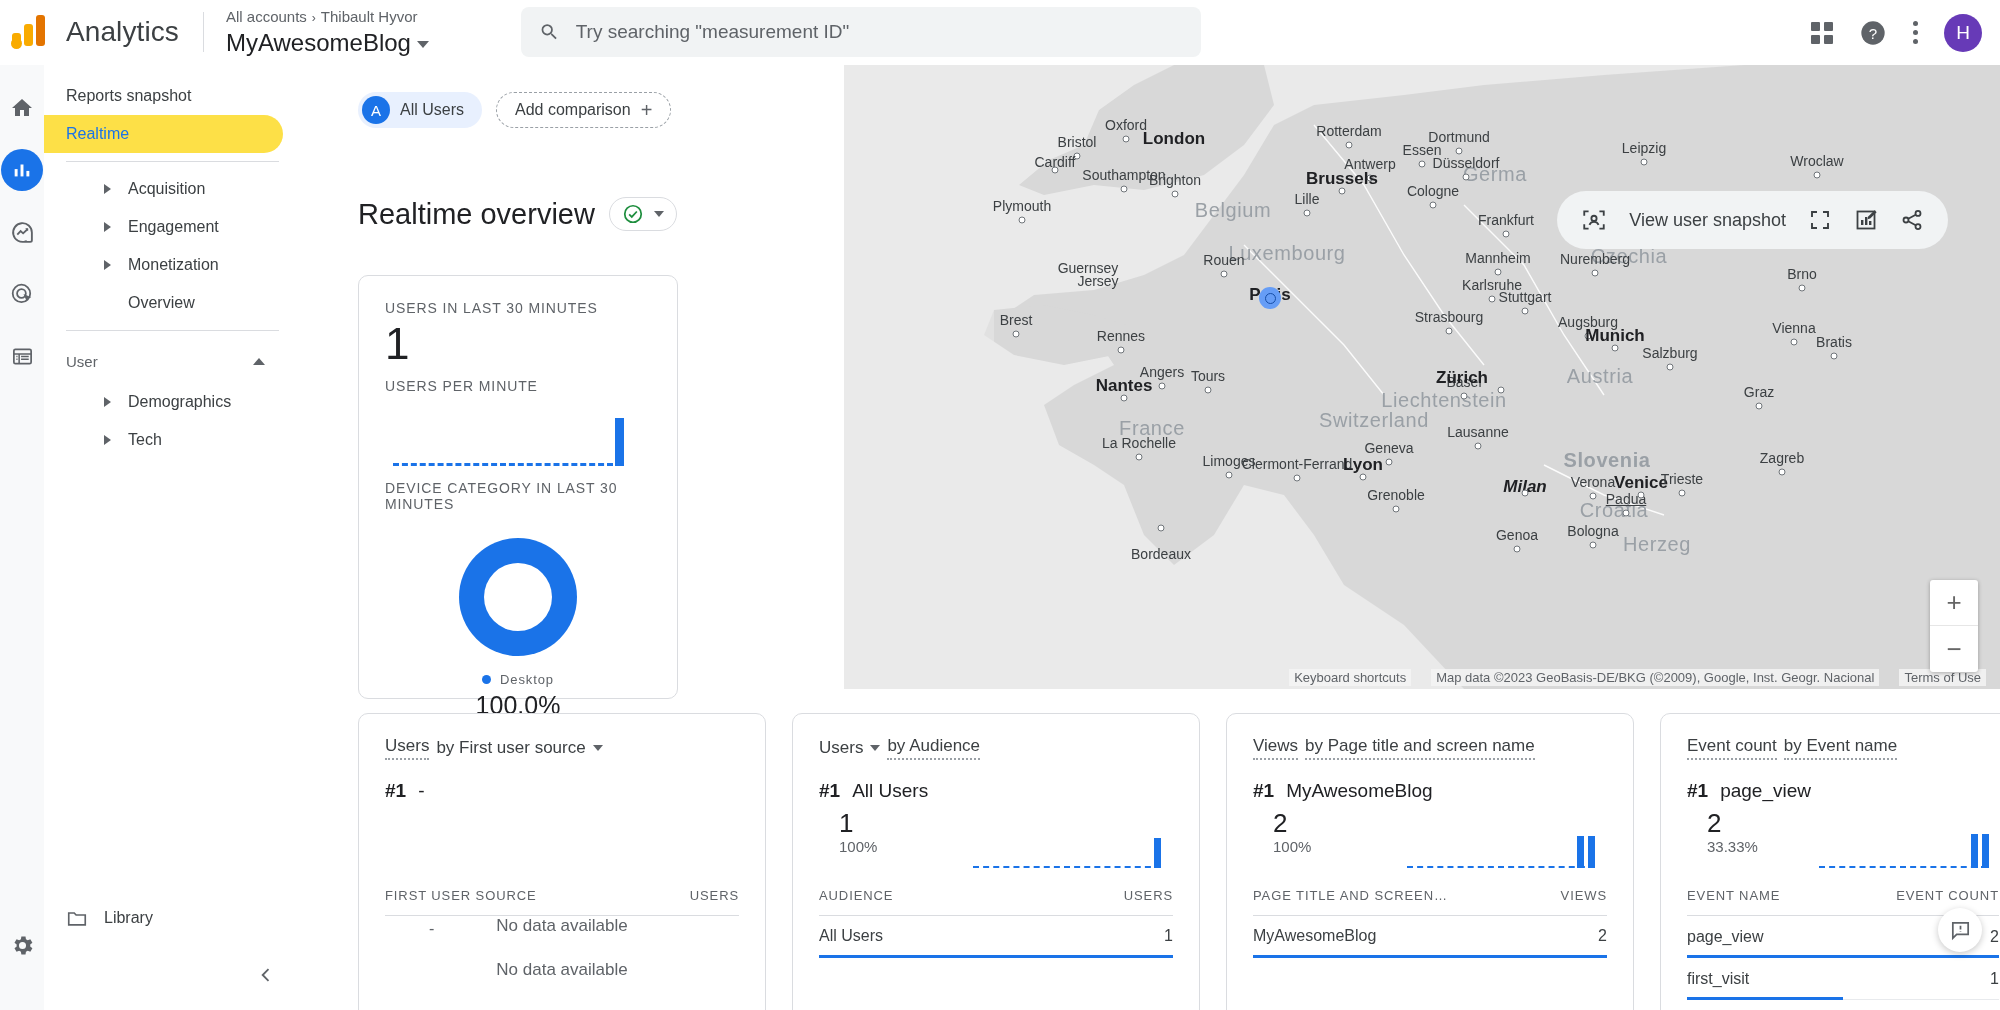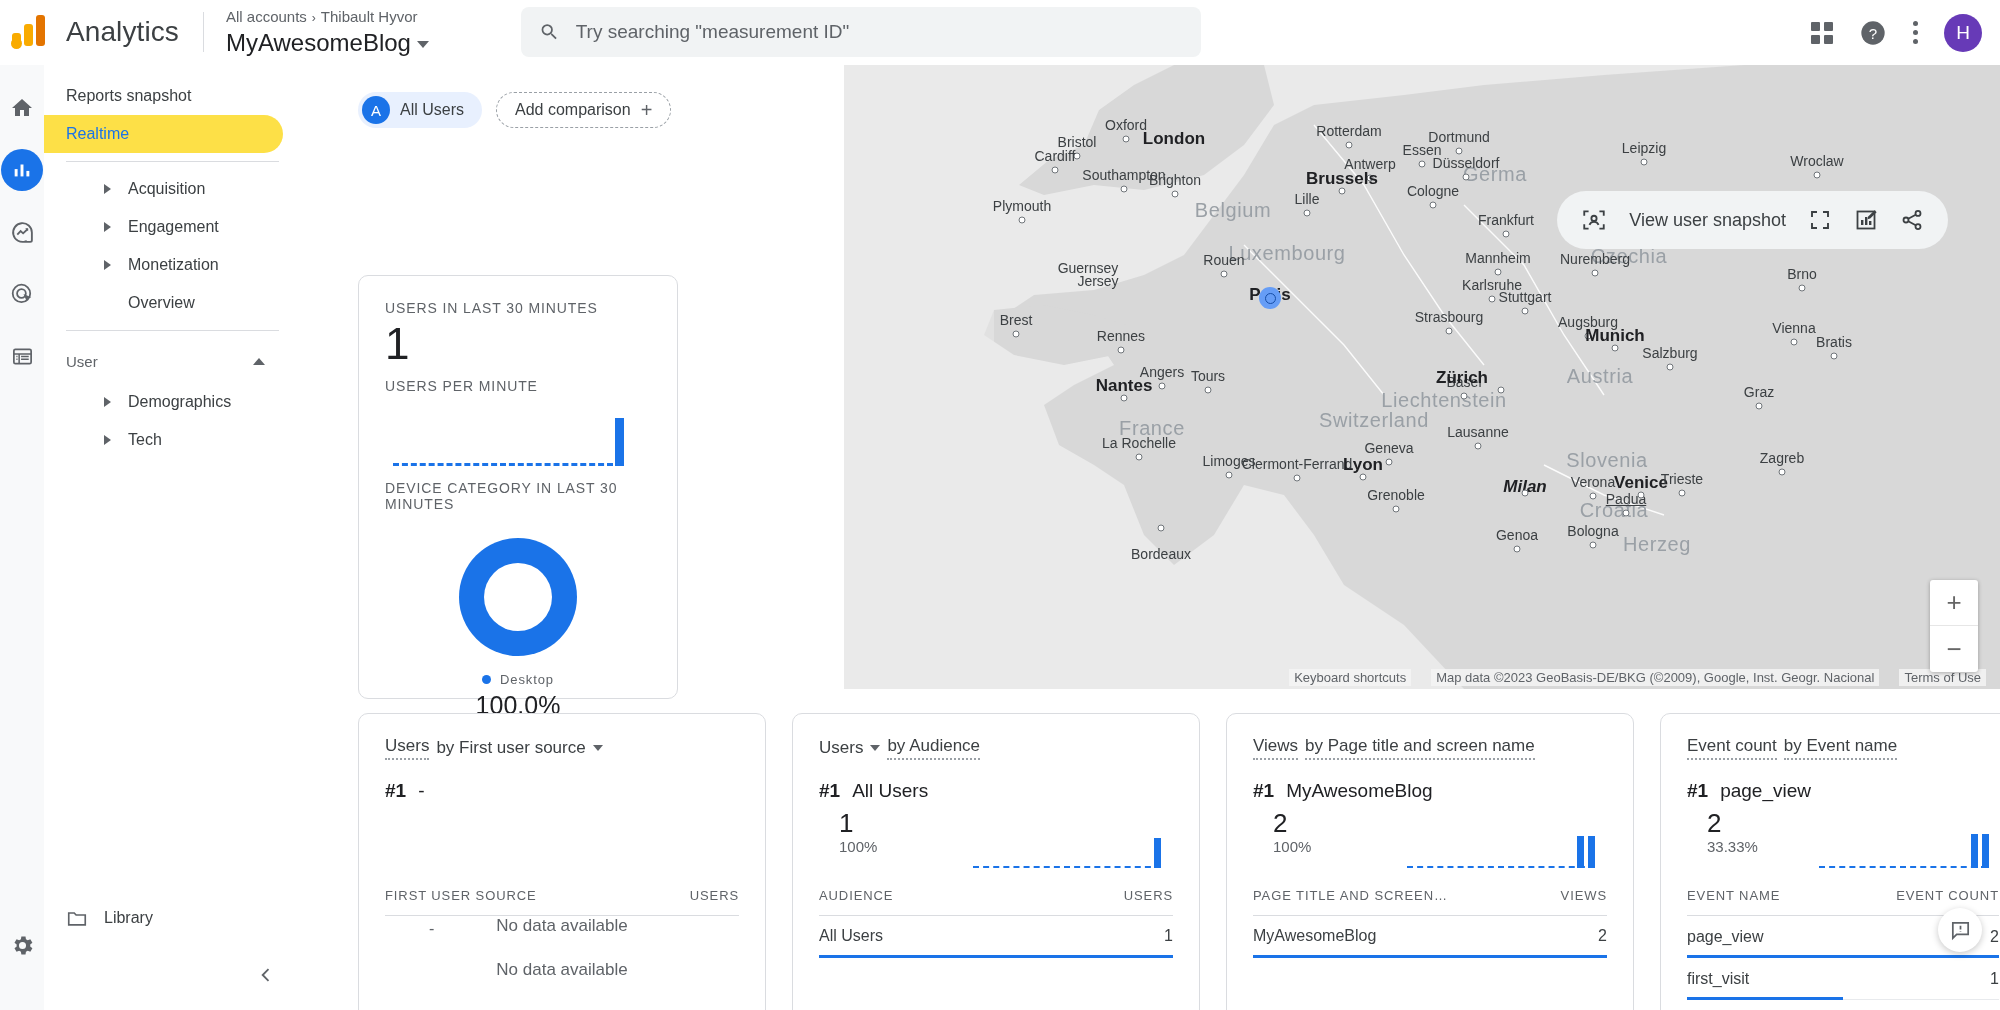--- a/index.html
+++ b/index.html
@@ -463,29 +463,29 @@
 
     <div>
         <div class="map-lbl country" style="left: 389px; top: 134px;">Belgium</div>
         <div class="map-lbl country" style="left: 443px; top: 177px;">Luxembourg</div>
         <div class="map-lbl country" style="left: 308px; top: 352px;">France</div>
         <div class="map-lbl country" style="left: 530px; top: 344px;">Switzerland</div>
         <div class="map-lbl country" style="left: 756px; top: 300px;">Austria</div>
         <div class="map-lbl country" style="left: 785px; top: 180px;">Czechia</div>
         <div class="map-lbl country" style="left: 651px; top: 98px;">Germa</div>
         <div class="map-lbl country" style="left: 600px; top: 324px;">Liechtenstein</div>
-        <div class="map-lbl country" style="left: 763px; top: 384px;">Slovenia</div>
+        <div class="map-lbl country" style="left: 763px; top: 384px; font-weight: bold;">Slovenia</div>
         <div class="map-lbl country" style="left: 770px; top: 434px;">Croatia</div>
         <div class="map-lbl country" style="left: 813px; top: 468px;">Herzeg</div>
         <div class="map-lbl big" style="left: 330px; top: 64px;">London</div>
         <div class="map-lbl" style="left: 282px; top: 52px;">Oxford</div>
         <div class="city-dot" style="left: 282px; top: 74px;"></div>
         <div class="map-lbl" style="left: 233px; top: 69px;">Bristol</div>
         <div class="city-dot" style="left: 233px; top: 91px;"></div>
-        <div class="map-lbl" style="left: 211px; top: 83px;">Cardiff</div>
+        <div class="map-lbl" style="left: 211px; top: 89px;">Cardiff</div>
         <div class="city-dot" style="left: 211px; top: 105px;"></div>
         <div class="map-lbl" style="left: 280px; top: 102px;">Southampton</div>
         <div class="city-dot" style="left: 280px; top: 124px;"></div>
         <div class="map-lbl" style="left: 331px; top: 107px;">Brighton</div>
         <div class="city-dot" style="left: 331px; top: 129px;"></div>
         <div class="map-lbl" style="left: 178px; top: 133px;">Plymouth</div>
         <div class="city-dot" style="left: 178px; top: 155px;"></div>
         <div class="map-lbl" style="left: 463px; top: 126px;">Lille</div>
         <div class="city-dot" style="left: 463px; top: 148px;"></div>
         <div class="map-lbl" style="left: 526px; top: 91px;">Antwerp</div>
@@ -629,20 +629,30 @@
     <div class="chip-all">
       <span class="av">A</span>
       <span>All Users</span>
     </div>
     <div class="chip-add">
       <span>Add comparison</span>
       <span class="plus">+</span>
     </div>
   </div>
 
+  <div class="page-title-row">
+    <div class="page-title">Realtime overview</div>
+    <div class="status-pill">
+      <svg width="22" height="22" viewBox="0 0 24 24">
+        <circle cx="12" cy="12" r="9" fill="none" stroke="#1e8e3e" stroke-width="1.9"></circle>
+        <path fill="none" stroke="#1e8e3e" stroke-width="1.9" d="M7.8 12.3l2.9 2.9 5.5-5.9"></path>
+      </svg>
+      <span class="caret"></span>
+    </div>
+  </div>
 
   <div class="card ov-card">
     <div class="card-label" style="text-transform: uppercase;">Users in last 30 minutes</div>
     <div class="big-num">1</div>
     <div class="card-label" style="margin-top: 6px; text-transform: uppercase;">Users per minute</div>
     <div class="spark">
       <div class="spark-base"></div>
       <div id="ovSparkBars">
           <div class="spark-bar" style="left: 230px; height: 48px;"></div>
         </div>

